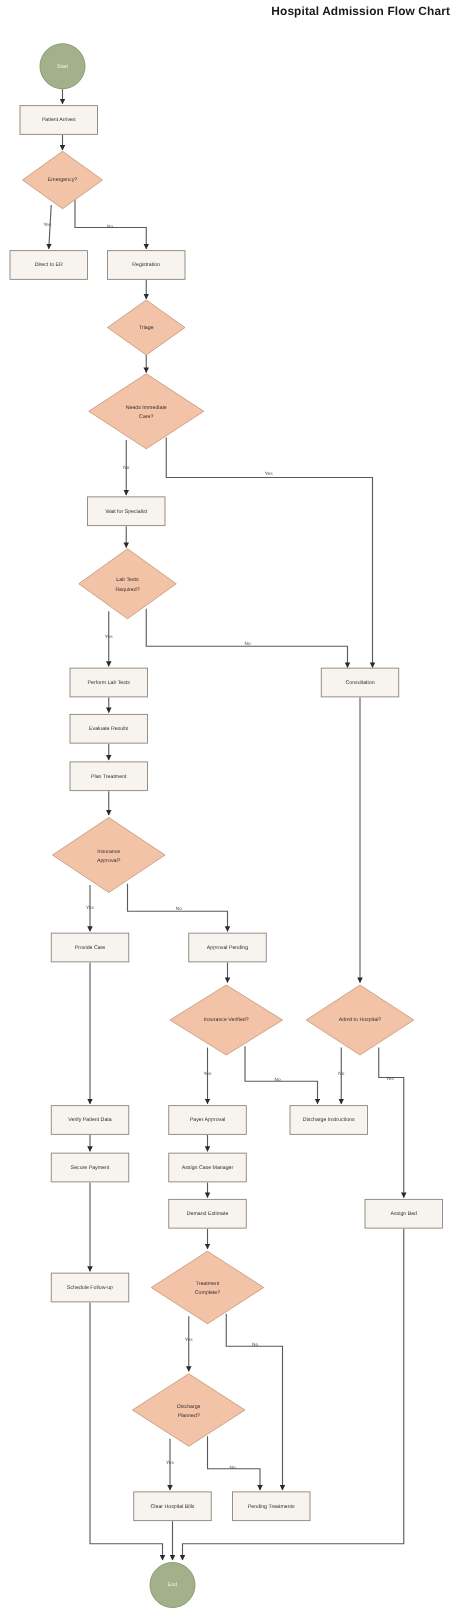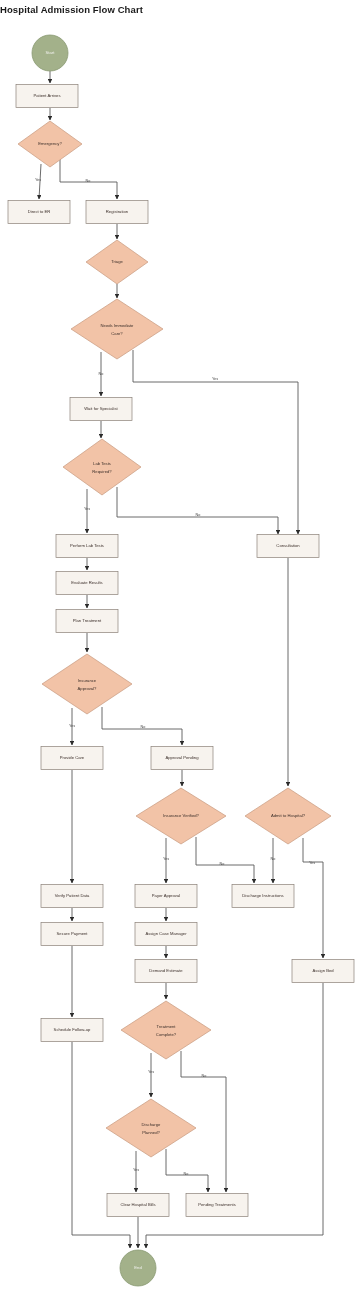--- a/index.html
+++ b/index.html
@@ -6,21 +6,21 @@
   body{
     width:360px;height:1291px;
     background:#ffffff;
     font-family:"Liberation Sans",sans-serif;
     overflow:hidden;
     position:relative;
   }
   #chart-title{
     position:absolute;
     left:0;top:4px;width:360px;
-    text-align:left;
+    text-align:right;
     font-size:9.5px;
     font-weight:bold;
     color:#1a1a1a;
     letter-spacing:0.1px;
   }
   #flow-svg{position:absolute;left:0;top:0;}
   .node-label{
     font-family:"Liberation Sans",sans-serif;
     font-size:4.2px;
     fill:#3c2f2a;

